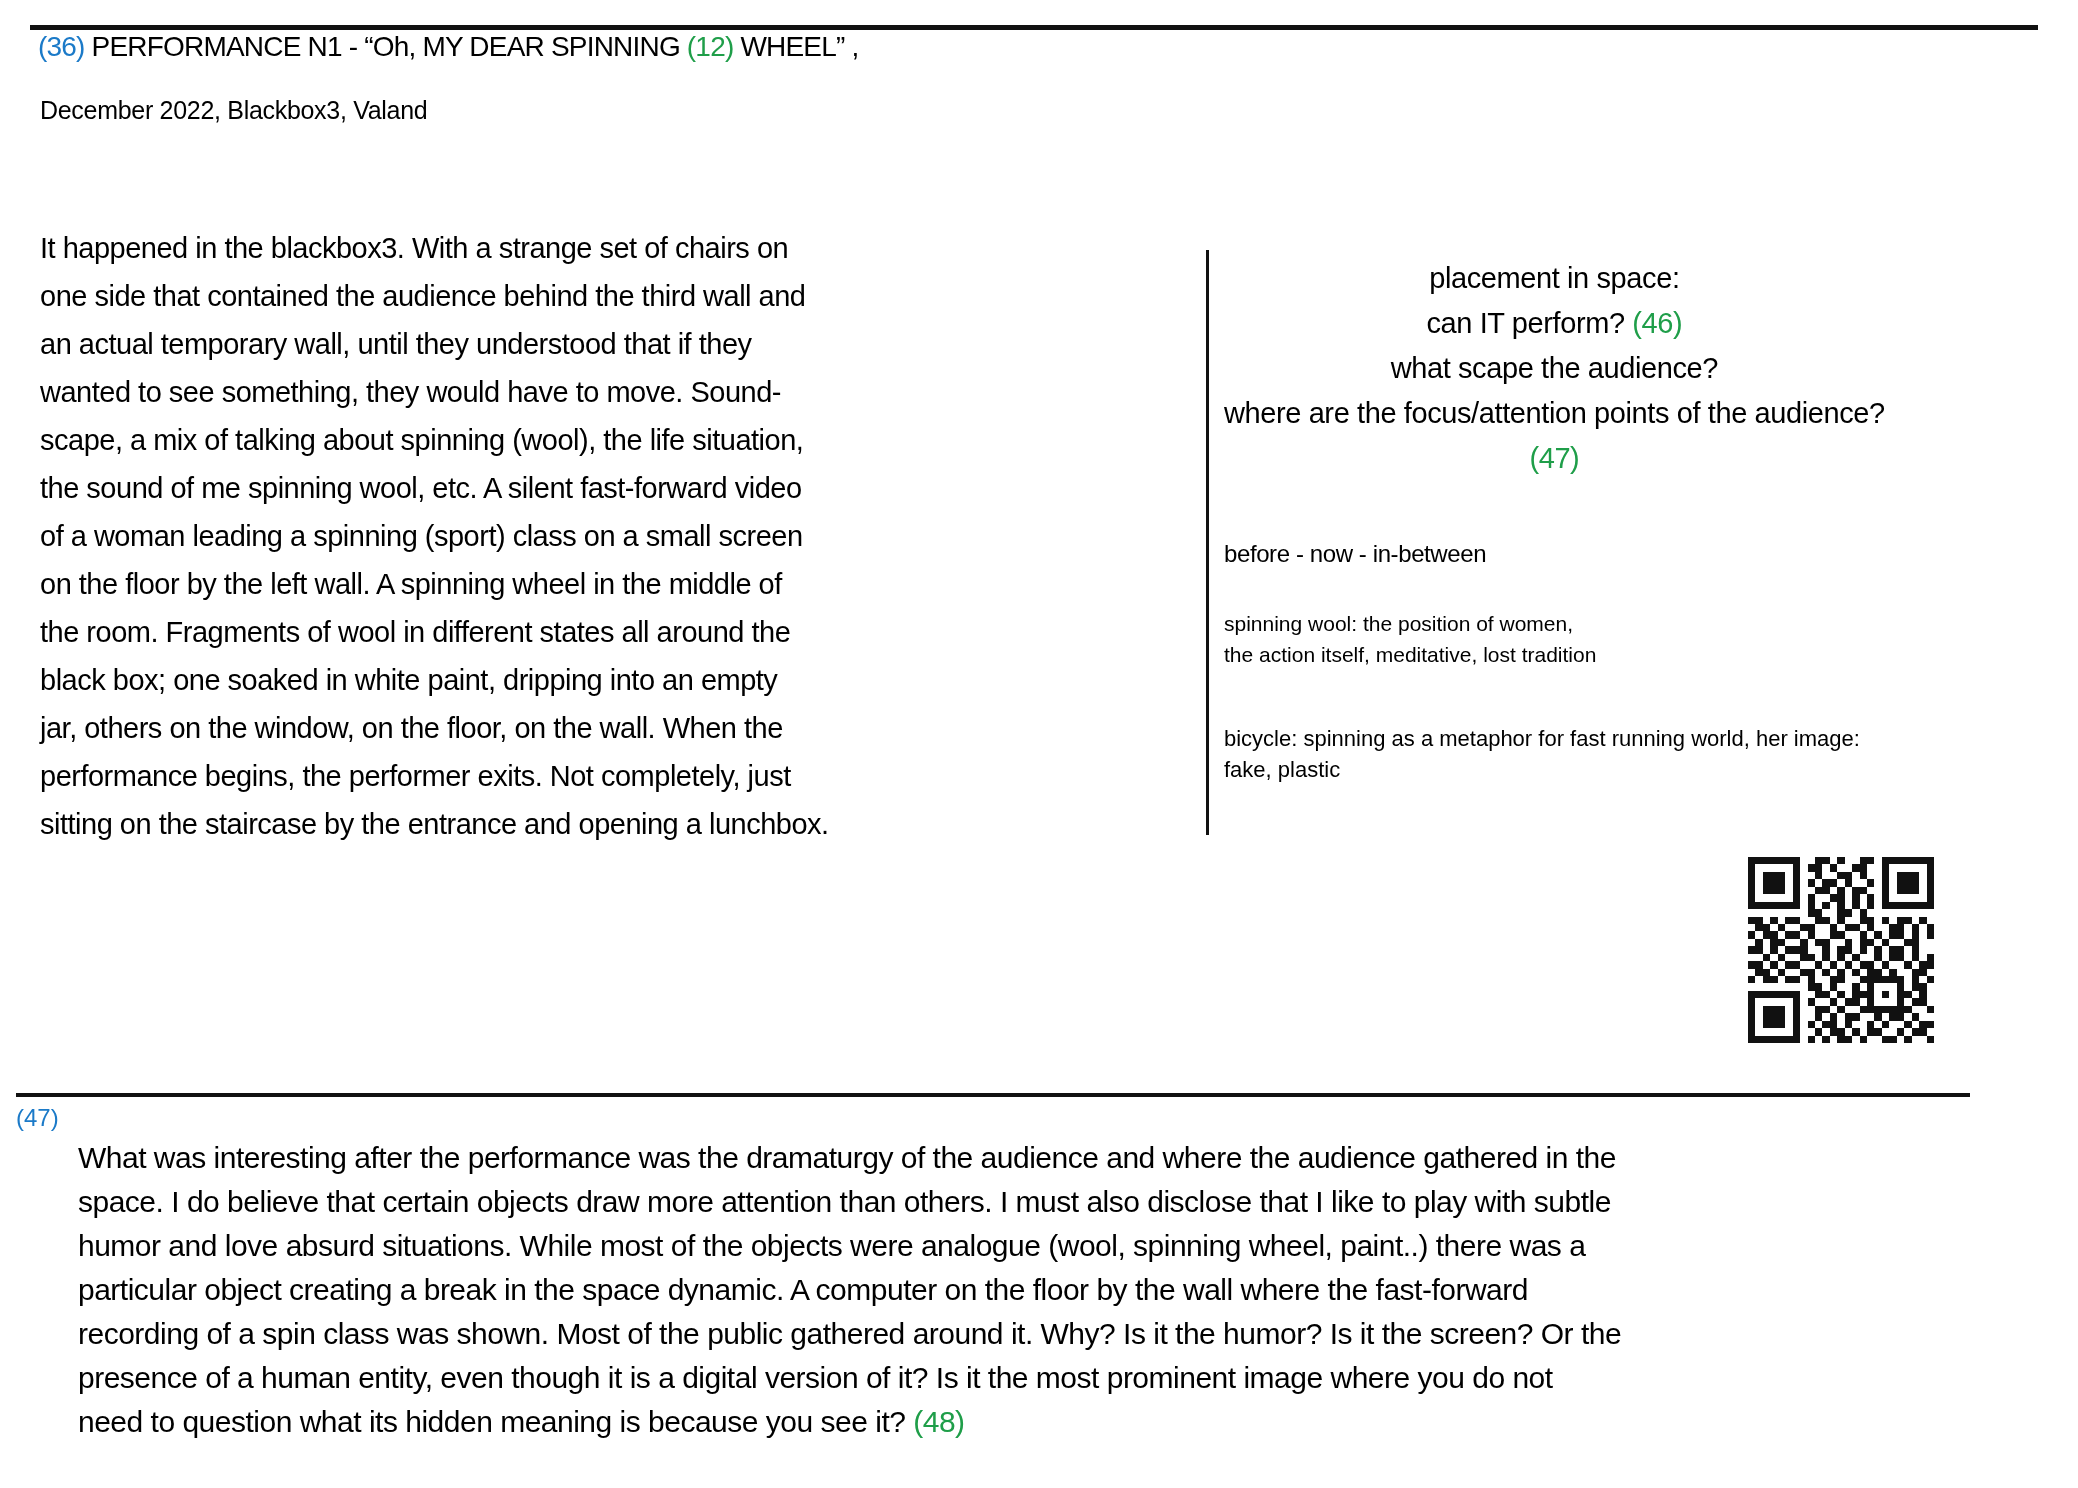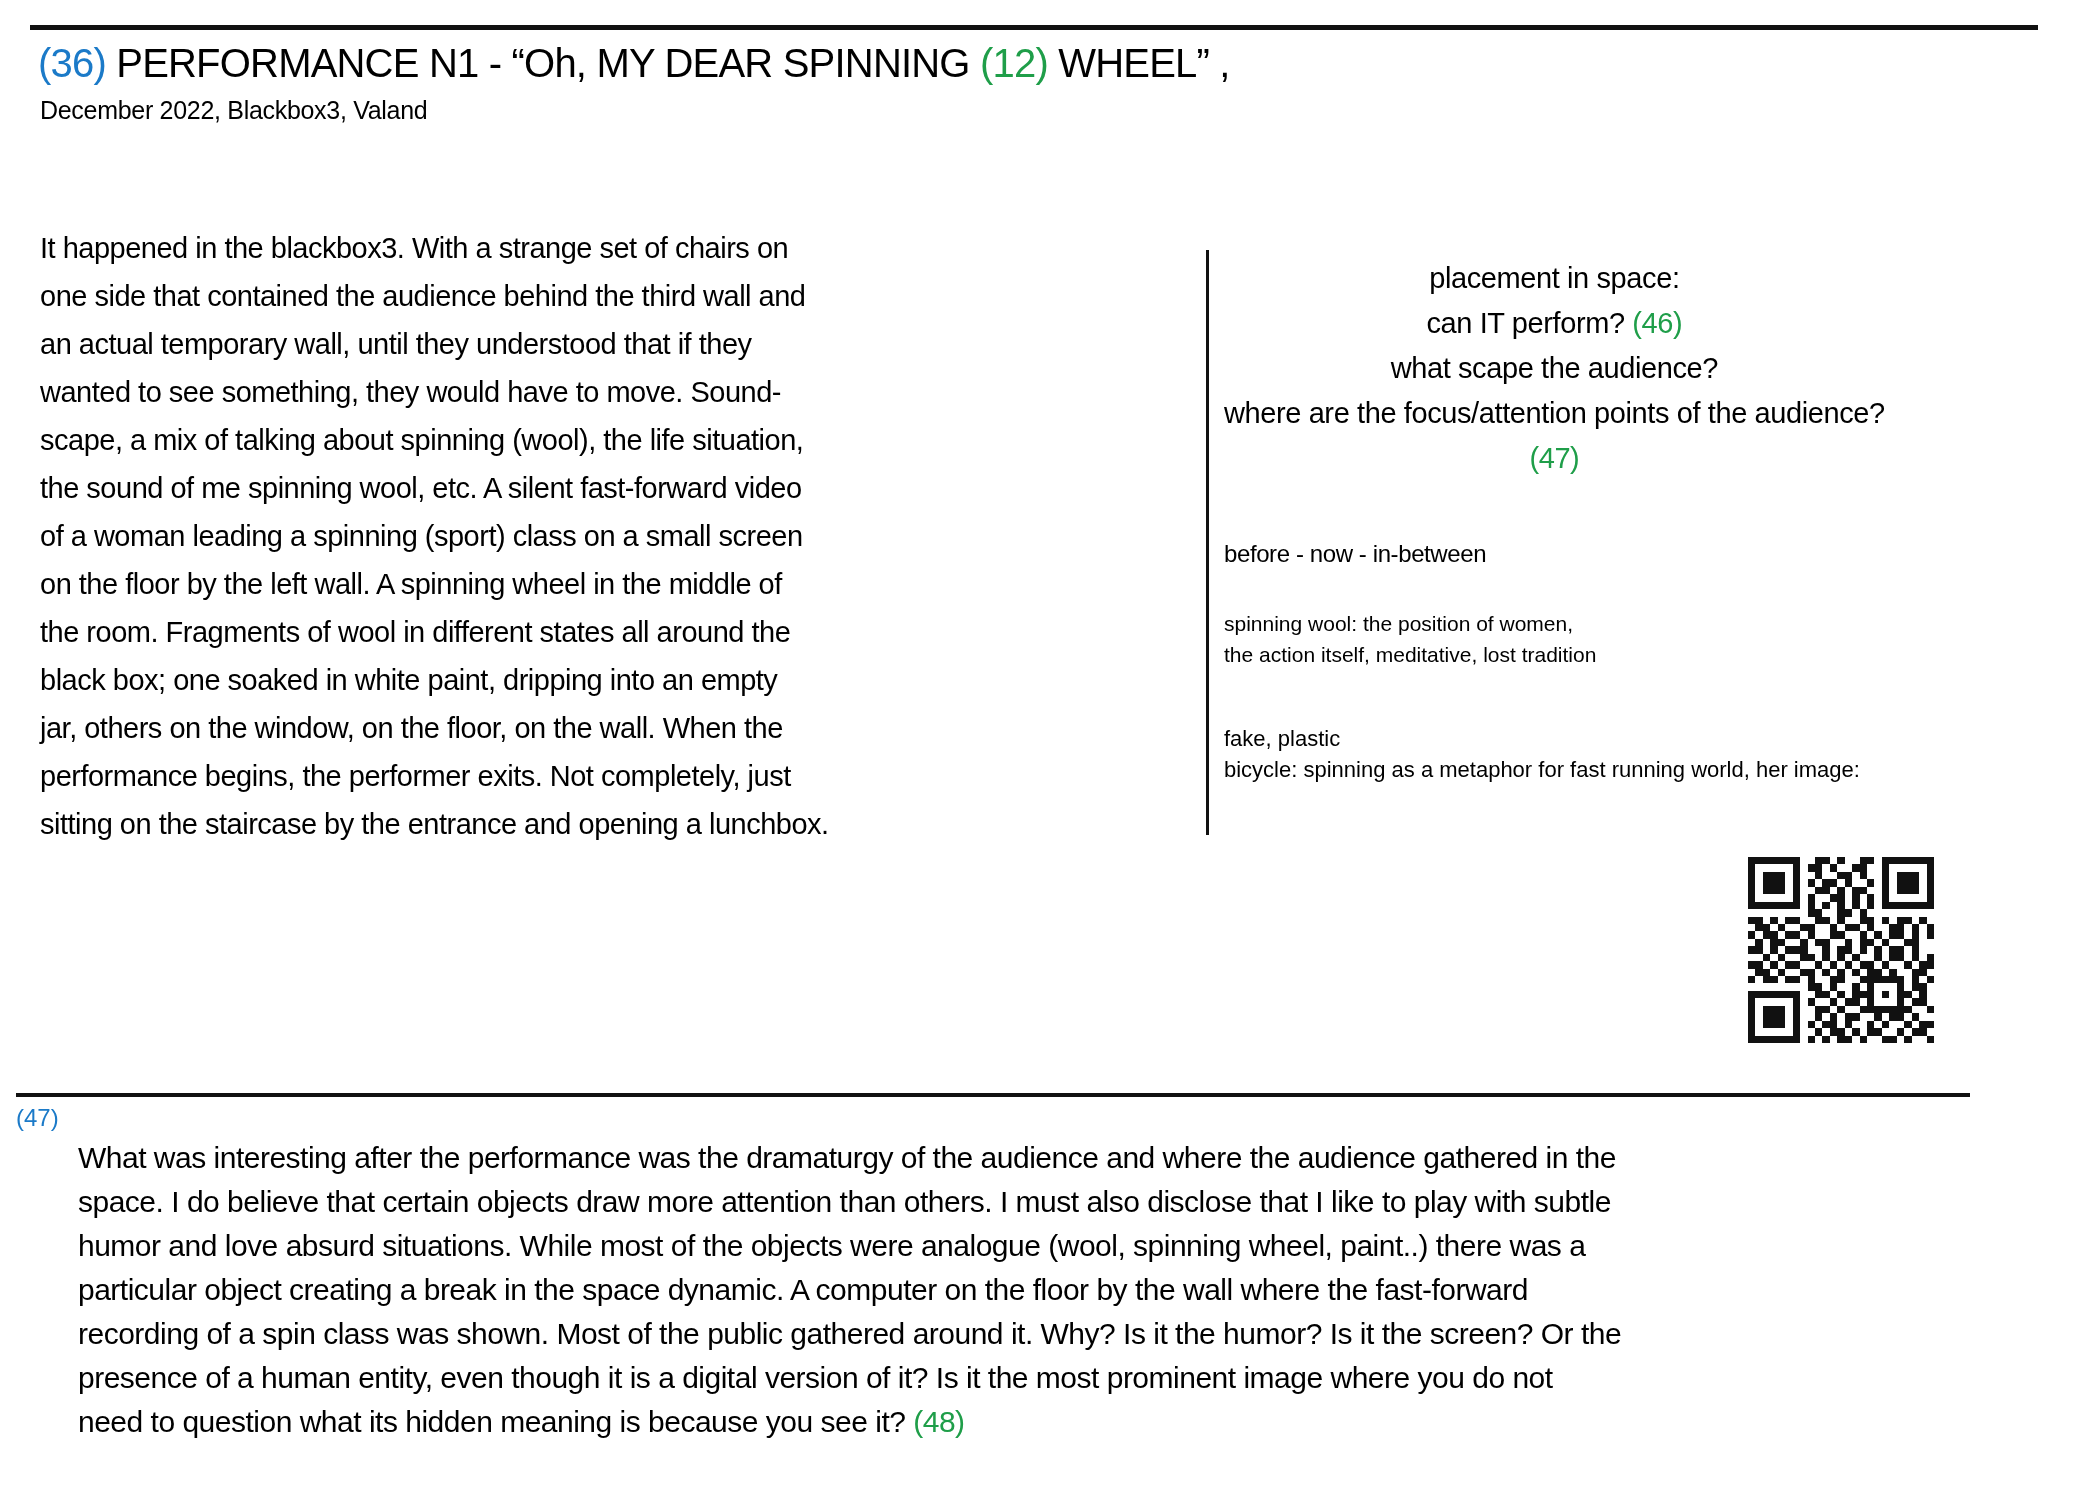--- a/index.html
+++ b/index.html
@@ -6,21 +6,21 @@
   .page {
     position:relative; width:2078px; height:1488px; background:#ffffff;
     font-family:"Liberation Sans", sans-serif; color:#000; overflow:hidden;
   }
   .rule { background:#111; position:absolute; }
   .top-rule    { left:30px;  top:25px;   width:2008px; height:5px; }
   .bottom-rule { left:16px;  top:1093px; width:1954px; height:4px; }
   .v-rule      { left:1206px; top:250px; width:3px;   height:585px; }
 
   .title {
-    position:absolute; left:38px; top:40px; font-size:40px; line-height:46px;
+    position:absolute; left:38px; top:24px; font-size:28px; line-height:46px;
     letter-spacing:-0.8px; white-space:nowrap;
   }
   .subtitle { position:absolute; left:40px; top:96px; font-size:25px; letter-spacing:-0.3px; }
 
   .body-par {
     position:absolute; left:40px; top:224px; width:1150px;
     font-size:29px; line-height:48px; letter-spacing:-0.5px; white-space:nowrap;
   }
 
   .sb1 { position:absolute; left:1224px; top:256px; font-size:29px; line-height:45px;
@@ -81,22 +81,22 @@
       <div>what scape the audience?</div>
       <div>where are the focus/attention points of the audience?</div>
       <div><span class="green">(47)</span></div>
     </div>
   <div class="sb-heading">before - now - in-between</div>
   <div class="sb-note1">
       <div>spinning wool: the position of women,</div>
       <div>the action itself, meditative, lost tradition</div>
     </div>
   <div class="sb-note2">
+      <div>bicycle: spinning as a metaphor for fast running world, her image:</div>
       <div>fake, plastic</div>
-      <div>bicycle: spinning as a metaphor for fast running world, her image:</div>
     </div>
 
   <div class="qr">
       <div class="on"></div>
       <div class="on"></div>
       <div class="on"></div>
       <div class="on"></div>
       <div class="on"></div>
       <div class="on"></div>
       <div class="on"></div>

